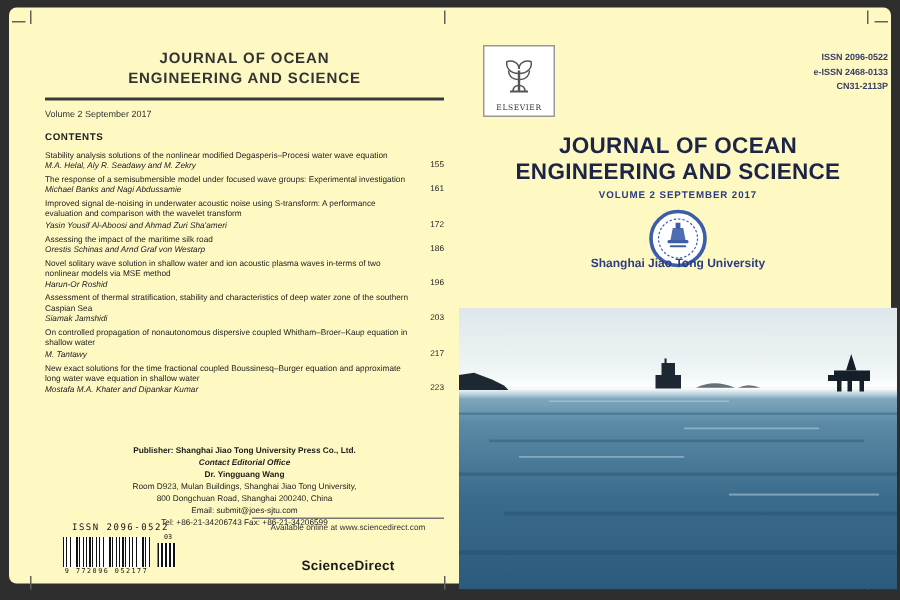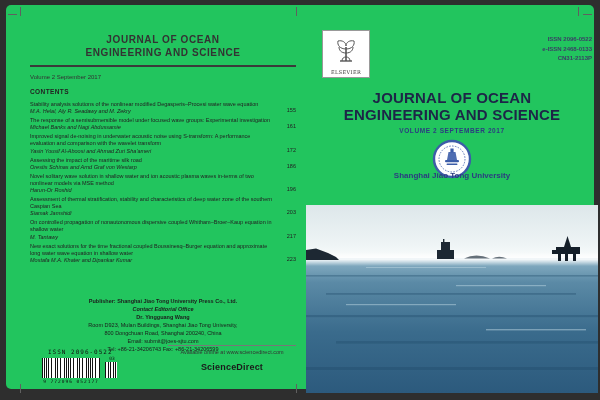--- a/index.html
+++ b/index.html
@@ -1,17 +1,17 @@
 <!DOCTYPE html>
 <html style="--title-navy: #1d2547; --accent-navy: #2c3c80; --issn-navy: #3a4065; --seal-blue: #3c5da8; --sea-deep: #2c5a7d;"><head>
 <meta charset="utf-8">
 <style>
   html,body{margin:0;padding:0;}
   body{width:600px;height:400px;background:#2e2e2e;font-family:"Liberation Sans",sans-serif;position:relative;overflow:hidden;}
-  .spread{position:absolute;left:6px;top:5px;width:588px;height:384px;background:#22c55e;border-radius:5px;text-decoration:underline;}
+  .spread{position:absolute;left:6px;top:5px;width:588px;height:384px;background:#fef9c3;border-radius:5px;text-decoration:underline;}
   .mark{position:absolute;background:#606060;}
   
   .left-page{position:absolute;left:24px;top:14px;width:266px;height:376px;color:#222;}
   .lp-title{margin-top:14px;text-align:center;font-size:10px;font-weight:600;letter-spacing:.6px;line-height:1.3;color:#333;}
   .lp-rule{height:2px;background:#3a3a3a;margin-top:6px;}
   .lp-volume{margin-top:7px;font-size:6px;color:#333;}
   .lp-contents{margin-top:8px;font-size:6.5px;font-weight:bold;letter-spacing:.4px;}
   .articles{margin-top:6px;}
   .article{display:flex;align-items:flex-end;margin-bottom:3px;}
   .art-main{flex:1;padding-right:10px;}
@@ -24,21 +24,21 @@
   .issn-left{position:absolute;left:18px;top:329px;font-family:"DejaVu Sans Mono",monospace;font-size:6px;letter-spacing:1px;color:#111;}
   .barcode-wrap{position:absolute;left:12px;top:337px;width:92px;height:30px;}
   .barcode{position:absolute;left:0;top:2px;width:58px;height:20px;background:repeating-linear-gradient(90deg,#111 0,#111 1px,#fff 1px,#fff 2px,#111 2px,#111 2.6px,#fff 2.6px,#fff 4.4px);}
   .barcode-digits{position:absolute;left:0;top:23px;width:58px;text-align:center;font-family:"DejaVu Sans Mono",monospace;font-size:4.5px;letter-spacing:1px;color:#111;}
   .barcode-addon{position:absolute;left:63px;top:0;width:14px;}
   .addon-digits{font-family:"DejaVu Sans Mono",monospace;font-size:4.5px;color:#111;text-align:center;}
   .addon-bars{width:12px;height:16px;margin-top:1px;background:repeating-linear-gradient(90deg,#111 0,#111 1px,#fff 1px,#fff 2.6px);}
   .sd-group{position:absolute;left:138px;top:326px;width:128px;text-align:center;}
   .sd-rule{height:1px;background:#777;margin-bottom:3px;}
   .sd-online{font-size:5.5px;color:#333;}
-  .sd-logo{margin-top:7px;font-size:9px;font-weight:bold;color:#1a1a1a;letter-spacing:.2px;}
+  .sd-logo{margin-top:17px;font-size:9px;font-weight:bold;color:#1a1a1a;letter-spacing:.2px;}
   
   .right-page{position:absolute;left:300px;top:14px;width:292px;height:376px;}
   .els-box{position:absolute;left:16px;top:11px;width:48px;height:48px;border:1px solid #999;background:#fff;display:flex;flex-direction:column;align-items:center;justify-content:flex-end;padding-bottom:2px;box-sizing:border-box;}
   .els-label{font-family:"DejaVu Serif",serif;font-size:5px;letter-spacing:.4px;color:#333;}
   .issn-right{position:absolute;right:6px;top:16px;text-align:right;font-size:6px;font-weight:bold;line-height:1.6;color:var(--issn-navy,#3a4065);}
   .rp-title{position:absolute;left:0;top:70px;width:100%;text-align:center;font-size:15px;font-weight:bold;letter-spacing:.2px;line-height:1.15;color:var(--title-navy,#1d2547);}
   .rp-volume{position:absolute;left:0;top:108px;width:100%;text-align:center;font-size:6.5px;font-weight:bold;letter-spacing:.6px;color:var(--accent-navy,#2c3c80);}
   .seal{position:absolute;left:50%;top:120px;transform:translateX(-50%);}
   .rp-univ{position:absolute;left:0;top:152px;width:100%;text-align:center;font-size:8px;font-weight:bold;color:var(--accent-navy,#2c3c80);}
   .photo{position:absolute;left:0;top:186px;width:292px;height:188px;overflow:hidden;}

